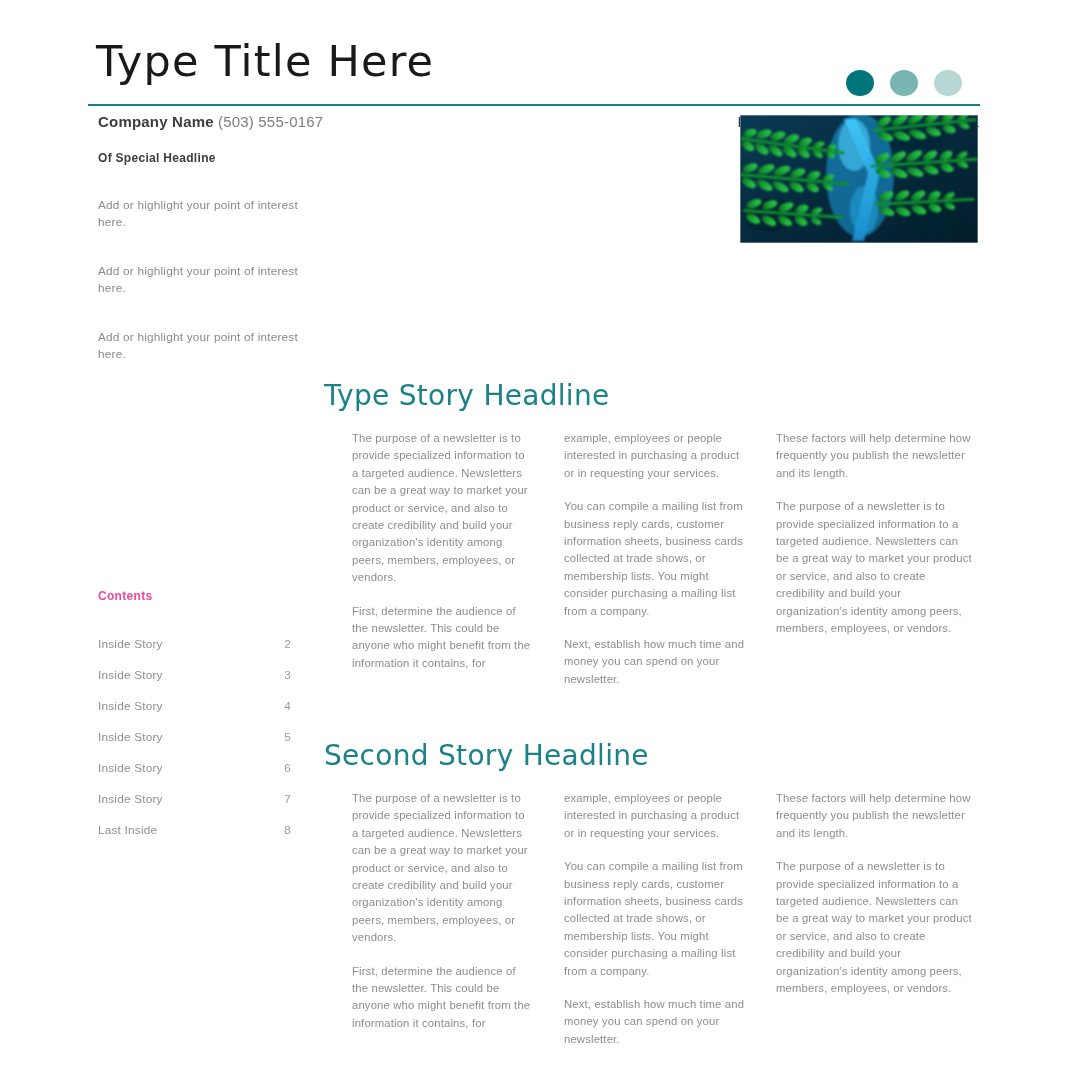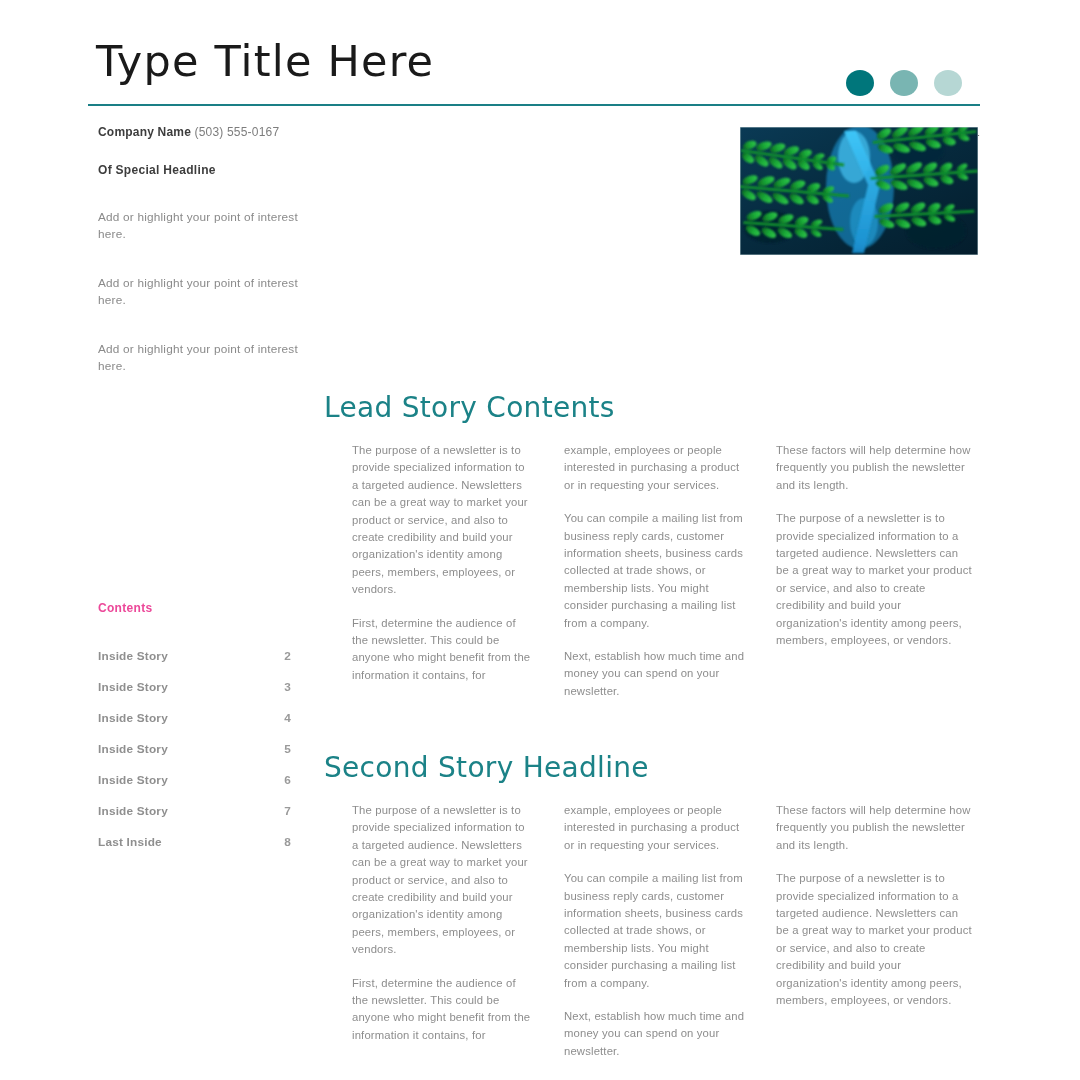--- a/index.html
+++ b/index.html
@@ -66,22 +66,22 @@
     height: 2px;
     width: 892px;
     background: #1a7f86;
     margin-top: 0px;
   }
 
   
   .inforow {
     position: relative;
     height: 30px;
-    margin-top: 19px;
-    font-size: 12px;
+    margin-top: 7px;
+    font-size: 15px;
     color: #6b6b6b;
     text-align: right;
   }
   .info-left {
     position: absolute;
     left: 10px;
     top: 0;
     white-space: nowrap;
   }
   .info-right {
@@ -144,21 +144,20 @@
     margin-bottom: 34px;
   }
   .contents-row {
     display: flex;
     justify-content: space-between;
     align-items: baseline;
     font-size: 11.8px;
     color: #8f8f8f;
     margin-bottom: 17px;
     letter-spacing: 0.2px;
-    font-weight: bold;
   }
   .contents-row .page-no {
     color: #9a9a9a;
     padding-right: 12px;
   }
 
   
   .photo {
     position: absolute;
     left: 652px;
@@ -420,21 +419,21 @@
                 </g>
               </g>
             </g>
           </g>
 
           <rect x="0" y="0" width="238" height="128" fill="none" stroke="#9fb7bd" stroke-width="1"></rect>
         </svg>
       </div>
 
       <div class="story story-lead">
-        <h2 class="story-headline">Lead Story Contents</h2>
+        <h2 class="story-headline">Type Story Headline</h2>
         <div class="cols">
           <div class="col">
             <p>The purpose of a newsletter is to provide specialized information to a targeted audience. Newsletters can be a great way to market your product or service, and also to create credibility and build your organization's identity among peers, members, employees, or vendors.</p>
             <p>First, determine the audience of the newsletter. This could be anyone who might benefit from the information it contains, for</p>
           </div>
           <div class="col">
             <p>example, employees or people interested in purchasing a product or in requesting your services.</p>
             <p>You can compile a mailing list from business reply cards, customer information sheets, business cards collected at trade shows, or membership lists. You might consider purchasing a mailing list from a company.</p>
             <p>Next, establish how much time and money you can spend on your newsletter.</p>
           </div>

